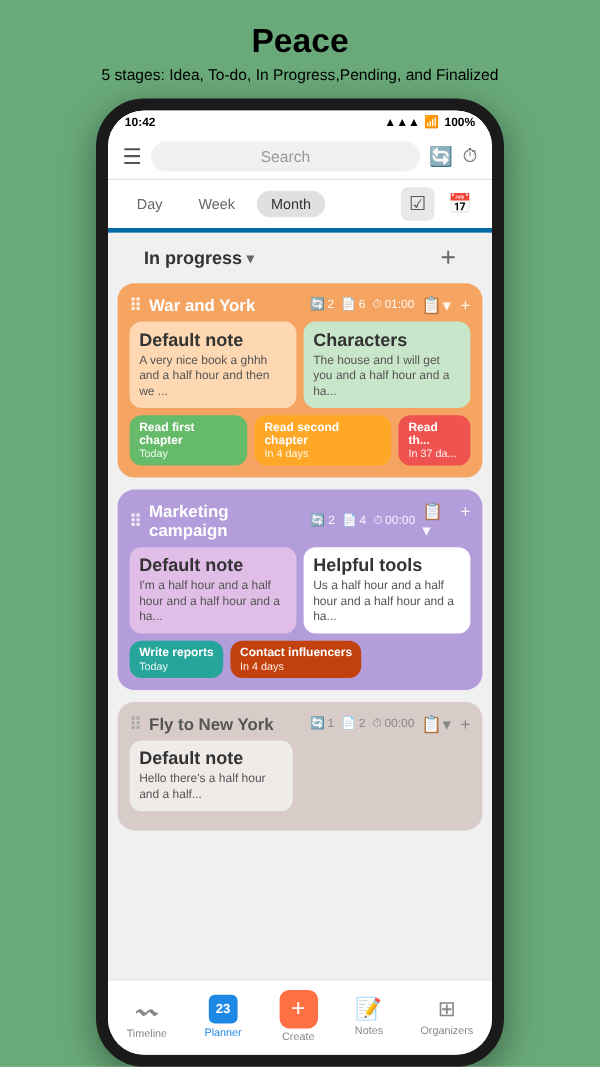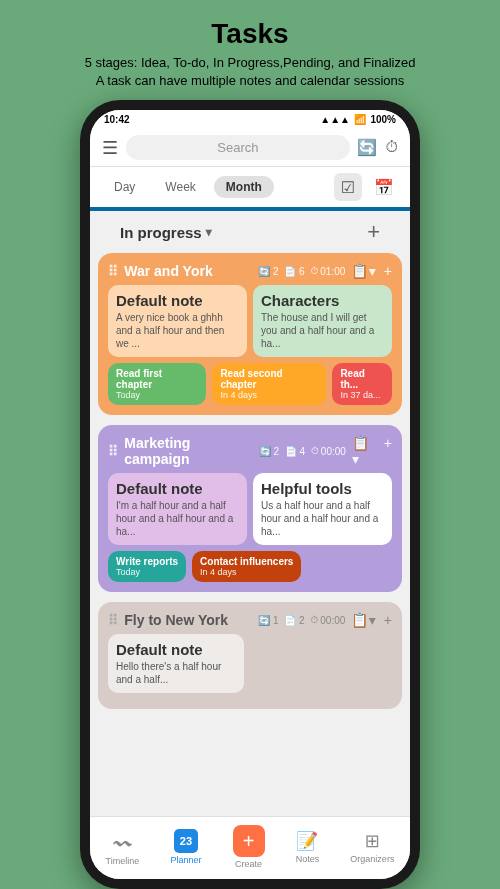--- a/index.html
+++ b/index.html
@@ -107,21 +107,21 @@
     .date-tab {
       padding: 4px 12px;
       border-radius: 16px;
       font-size: 12px;
       color: #666;
       cursor: pointer;
     }
     .date-tab.active {
       background: #e0e0e0;
       color: #333;
-      font-weight: 700;
+      font-weight: 400;
     }
     .date-tab-icons {
       margin-left: auto;
       display: flex;
       gap: 8px;
       align-items: center;
     }
     .icon-btn {
       width: 28px;
       height: 28px;
@@ -303,24 +303,23 @@
       justify-content: center;
       color: #fff;
       font-size: 11px;
       font-weight: bold;
     }
   </style>
 </head>
 <body>
 
 <div class="page-header">
-  <h1>Tasks</h1>
+  <h1>Peace</h1>
   <p>
     <span>5 stages: Idea, To-do, In Progress,Pending, and Finalized</span><br>
-    <span>A task can have multiple notes and calendar sessions</span>
   </p>
 </div>
 
 <div class="phone-shell">
   <div class="phone-screen">
 
     <div class="status-bar">
       <span class="status-left">10:42</span>
       <span class="status-right">
         <span>▲▲▲</span>

